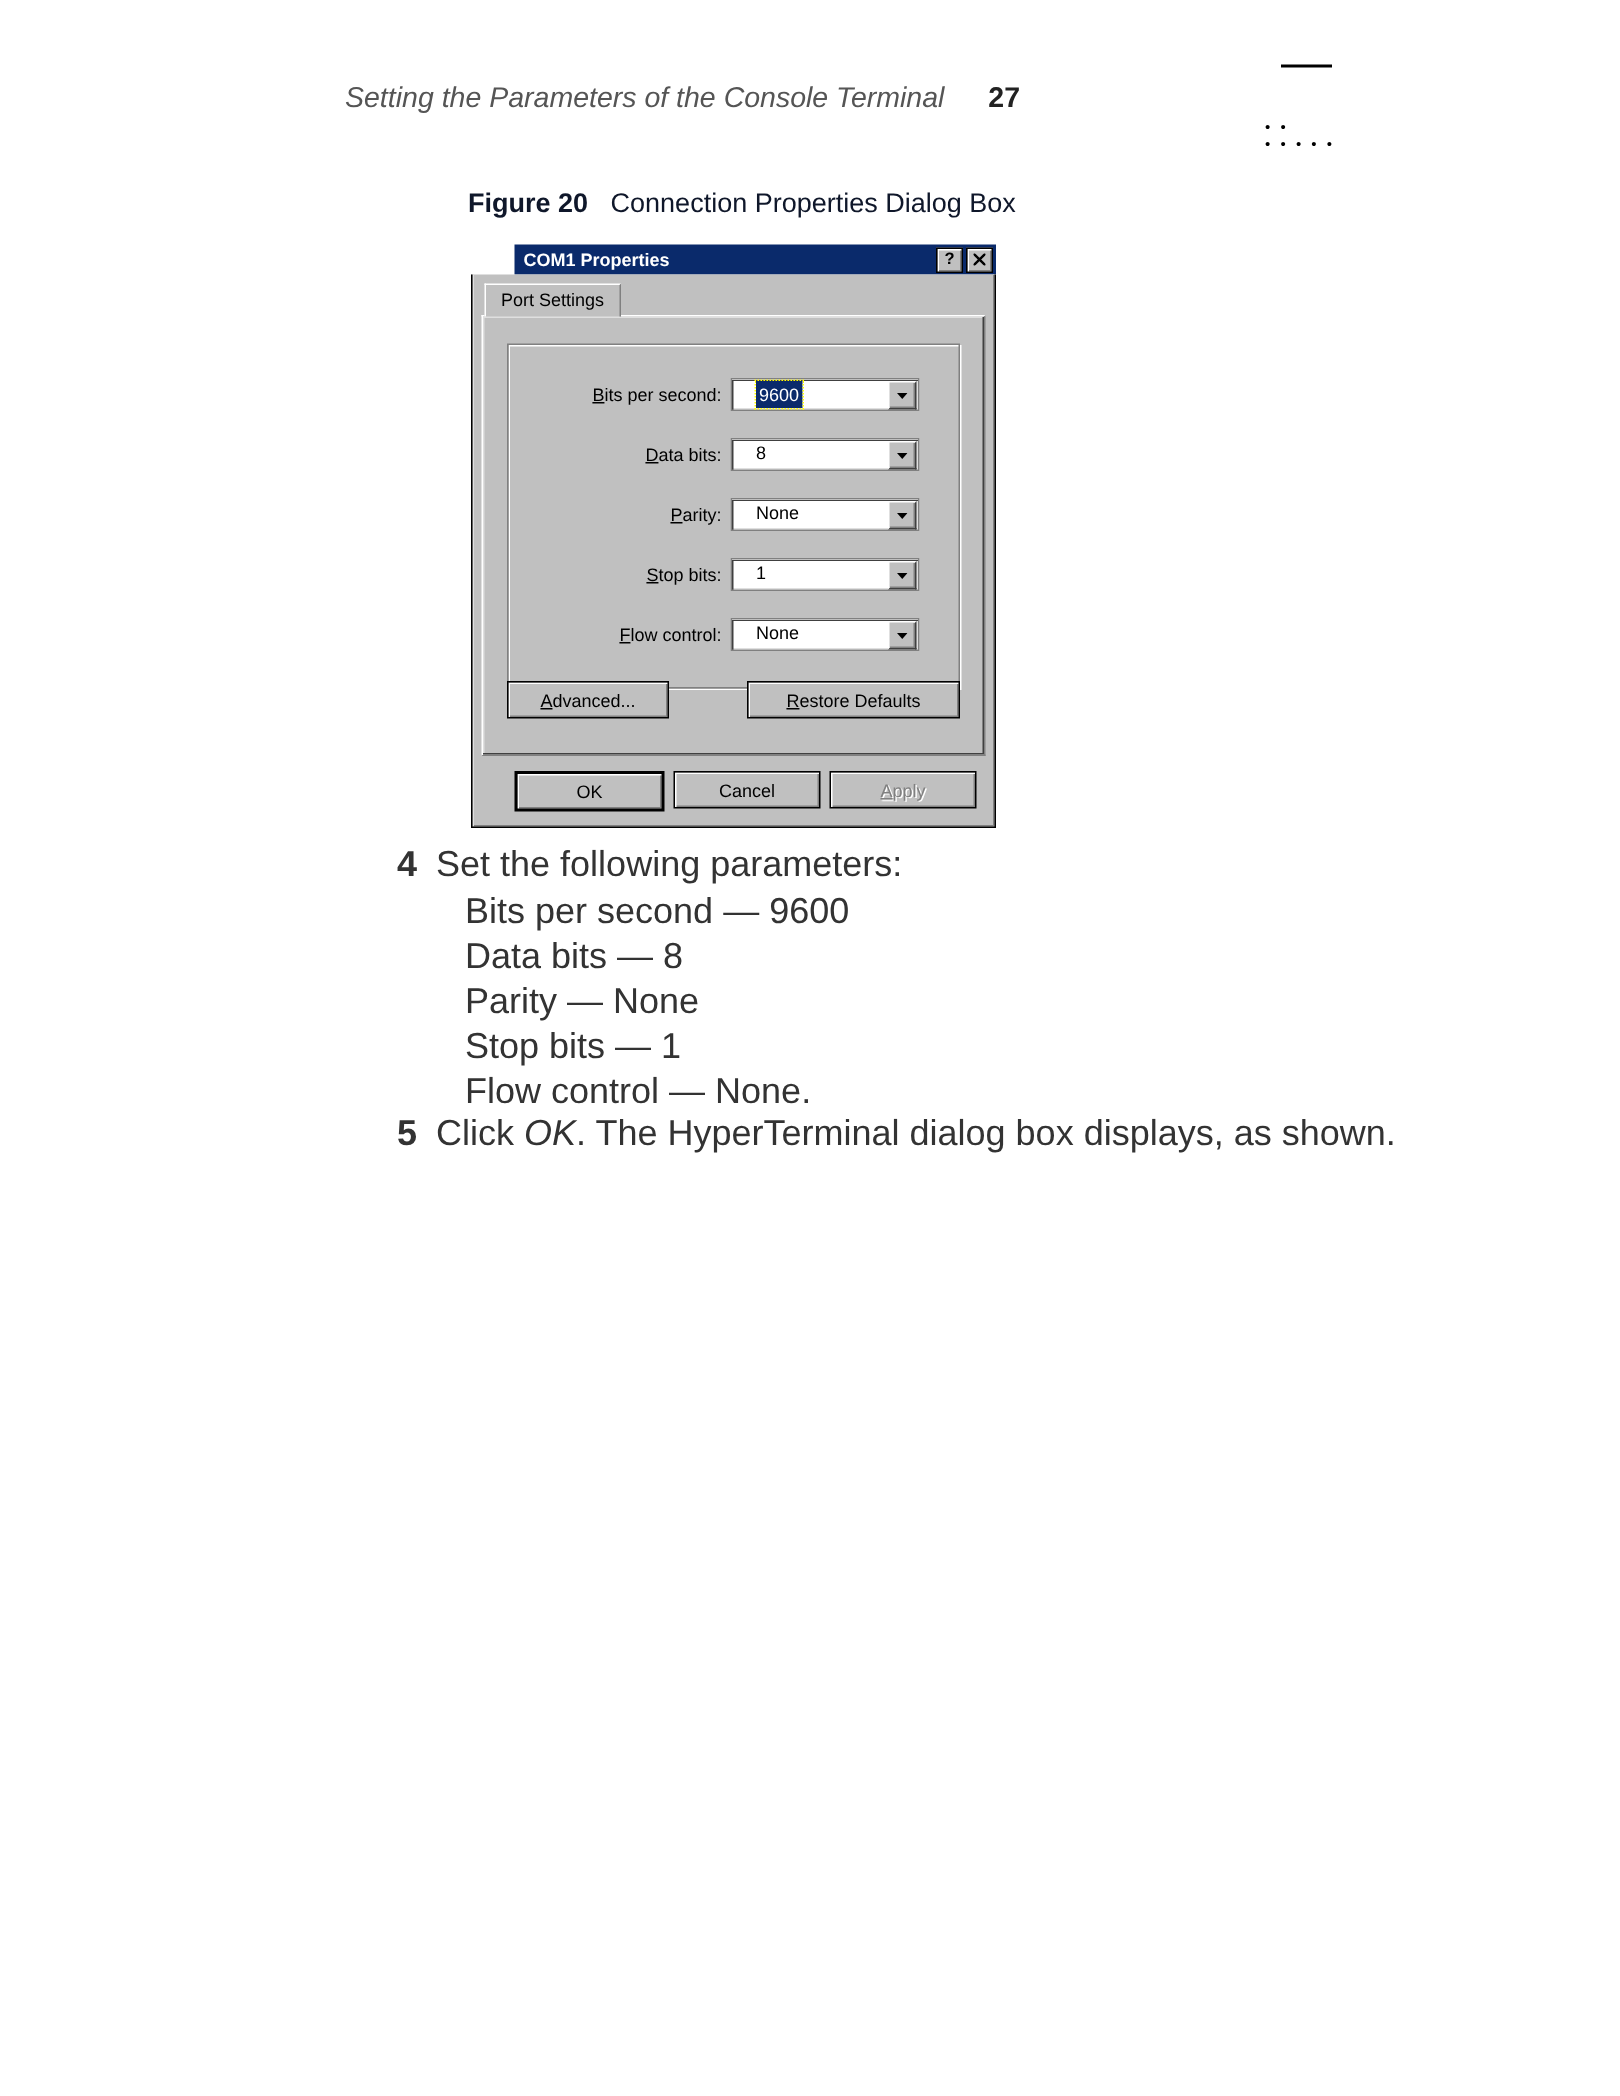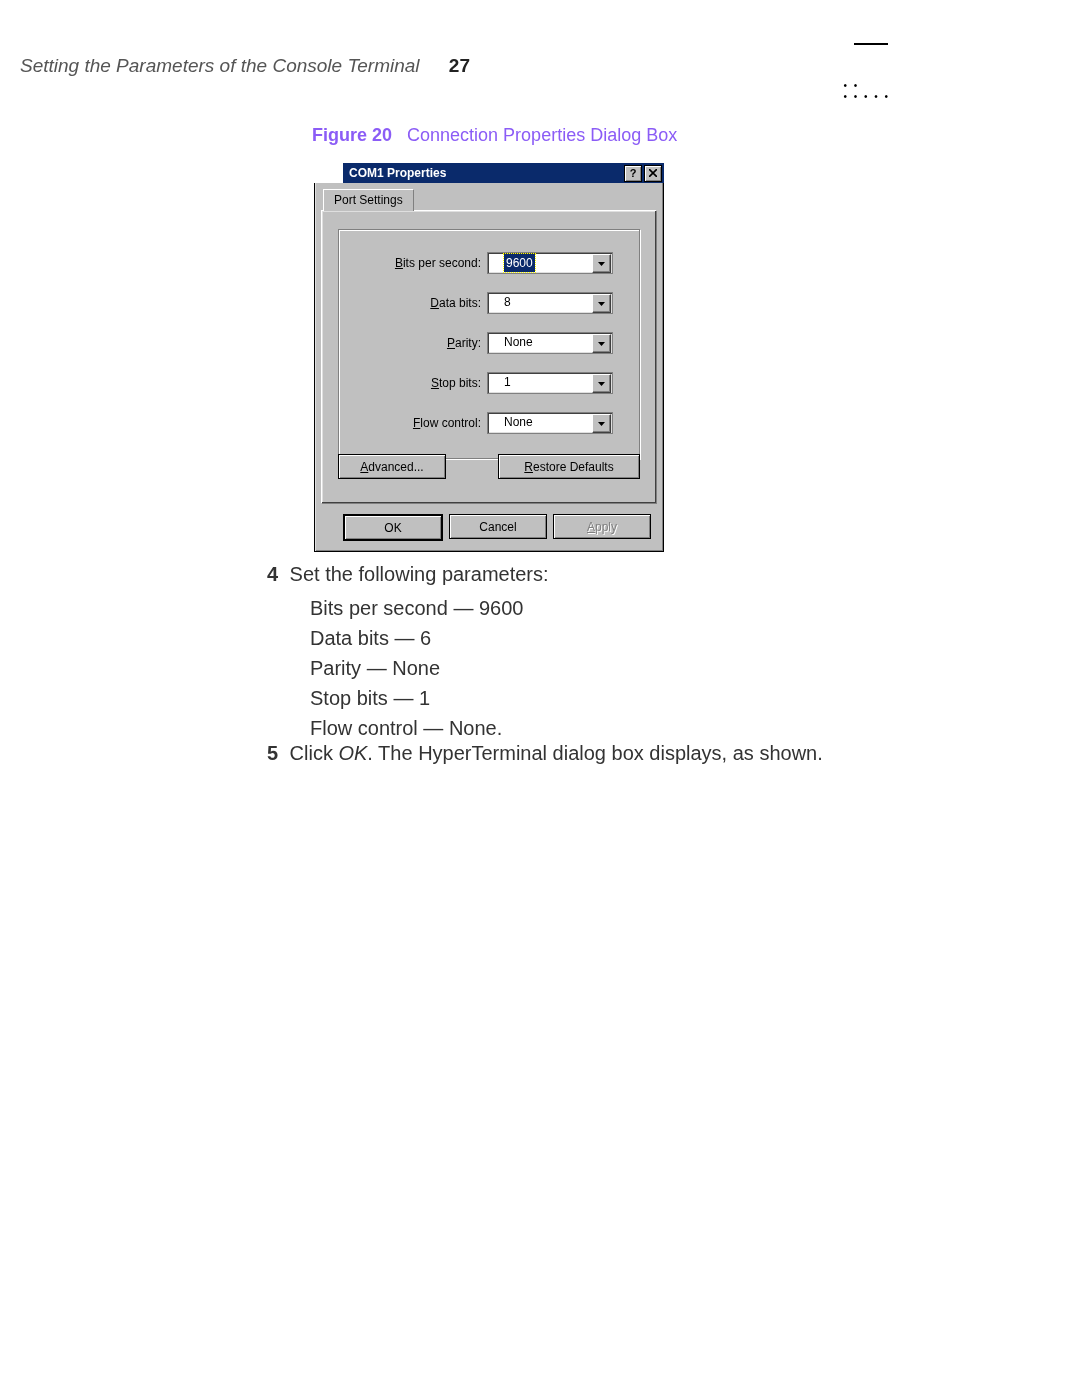--- a/index.html
+++ b/index.html
@@ -9,21 +9,21 @@
     position:relative;
     font-family:"Segoe UI",Arial,sans-serif;
     color:#333;
   }
 
   
   .page-header{
     position:absolute;
     top:55px; left:0; right:0;
     padding-right:190px;
-    text-align:left;
+    text-align:center;
     font-style:italic;
     font-size:19px;
     color:#555;
     padding-left:20px;
   }
   .page-header .num{
     font-style:normal;
     font-weight:700;
     margin-left:24px;
     color:#222;
@@ -38,28 +38,28 @@
     position:absolute;
     top:80px; right:190px;
     font-size:10px; letter-spacing:2px;
     color:#000;
   }
 
   
   .caption{
     position:absolute;
     top:125px; left:312px;
-    font-size:18px; color:#8b5cf6;
+    font-size:18px; color:#0f172a;
   }
   .caption b{font-weight:700;}
 
   .body-text{
     position:absolute;
     left:282px;
-    font-size:20px;
+    font-size:24px;
     color:#333;
   }
   .num-col{
     display:inline-block;
     width:24px;
     text-align:right;
     font-weight:700;
     margin-left:-28px;
     padding-right:6px;
   }
@@ -343,21 +343,21 @@
   </div>
 </div>
 
 <div class="body-text" id="step4">
   <span class="num-col">4</span>
   <span>Set the following parameters:</span>
 </div>
 
 <div class="body-text" id="params">
   <div>Bits per second — 9600</div>
-  <div>Data bits — 6</div>
+  <div>Data bits — 8</div>
   <div>Parity — None</div>
   <div>Stop bits — 1</div>
   <div>Flow control — None.</div>
 </div>
 
 <div class="body-text" id="step5">
   <span class="num-col">5</span>
   <span>
     <span>Click </span><span class="ital">OK</span><span>. The HyperTerminal dialog box displays, as shown.</span>
   </span>

